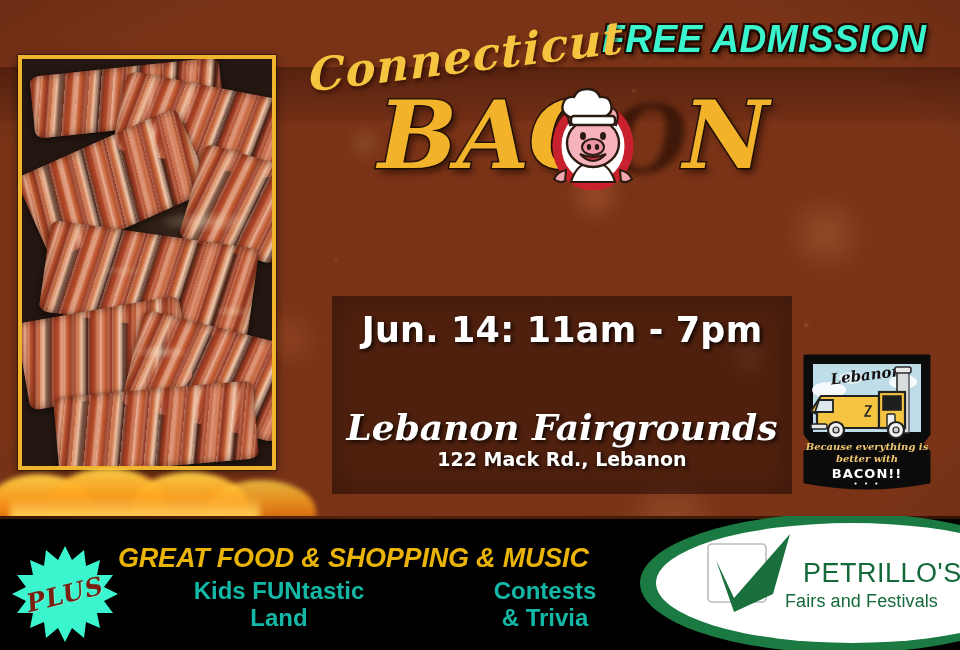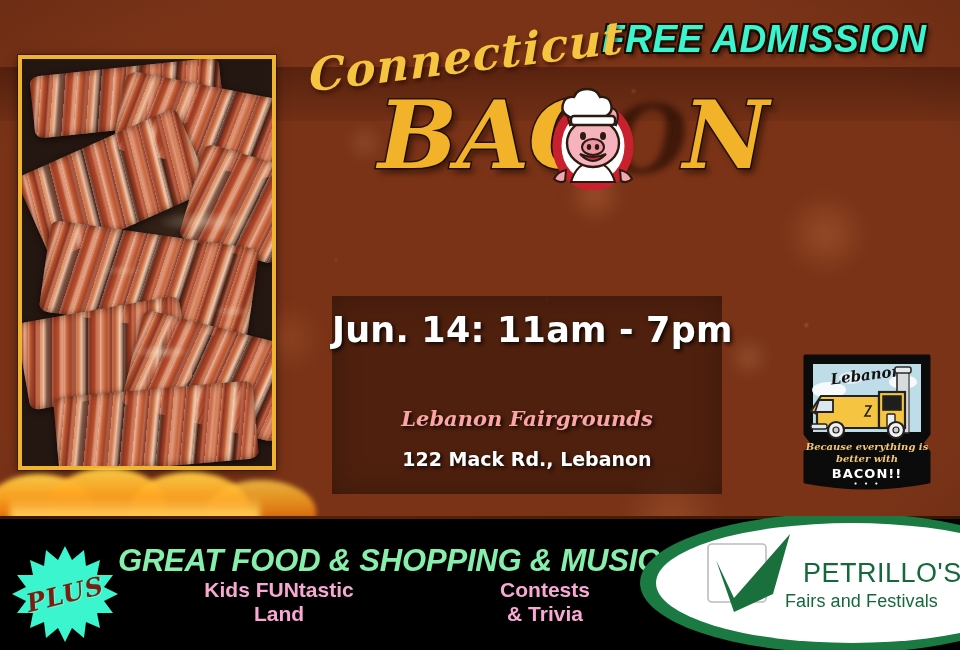--- a/index.html
+++ b/index.html
@@ -201,41 +201,41 @@
 
   
   .pig-logo {
     position: absolute; left: 540px; top: 78px;
     width: 106px; height: 112px;
   }
 
   
   .info-panel {
     position: absolute; left: 332px; top: 296px;
-    width: 390px; height: 198px;
+    width: 460px; height: 198px;
     background: rgba(28,10,4,.46);
     box-shadow: inset 0 0 30px rgba(0,0,0,.25);
   }
   .info-line {
     position: absolute; left: 0; width: 100%;
     text-align: center; white-space: nowrap;
   }
   .info-date {
     font-family: "DejaVu Sans", sans-serif;
     font-weight: 700; font-size: 35px; color: #FFFFFF;
     letter-spacing: .2px;
     text-shadow: 2px 2px 4px rgba(0,0,0,.85);
   }
   .d1 { top: 14px; }
   .d2 { top: 60px; }
   .info-venue {
     top: 110px;
     font-family: "DejaVu Serif", serif;
-    font-style: italic; font-weight: 700; font-size: 21px;
-    color: #fca5a5;
+    font-style: italic; font-weight: 700; font-size: 36px;
+    color: #ffffff;
     text-shadow: 2px 2px 4px rgba(0,0,0,.85);
   }
   .info-address {
     top: 152px;
     font-family: "DejaVu Sans", sans-serif;
     font-weight: 700; font-size: 19px; color: #FFFFFF;
     text-shadow: 2px 2px 4px rgba(0,0,0,.85);
   }
 
   
@@ -260,31 +260,31 @@
     color: #7A1E10;
     transform: rotate(-14deg);
     text-shadow: 1px 1px 0 rgba(255,255,255,.25);
     letter-spacing: 1px;
   }
 
   .great-food {
     position: absolute; left: 118px; top: 27px;
     font-family: "Liberation Sans", sans-serif;
     font-weight: 700; font-style: italic;
-    font-size: 31px; letter-spacing: -.2px;
-    color: #86efac;
+    font-size: 27px; letter-spacing: -.2px;
+    color: #eab308;
     white-space: nowrap;
     text-shadow: 2px 2px 3px rgba(0,0,0,.9);
   }
 
   .sub-item {
     position: absolute;
     font-family: "Liberation Sans", sans-serif;
-    font-weight: 700; font-size: 21px; line-height: 1.12;
-    color: #f9a8d4; text-align: center;
+    font-weight: 700; font-size: 24px; line-height: 1.12;
+    color: #14b8a6; text-align: center;
     text-shadow: 2px 2px 3px rgba(0,0,0,.9);
     white-space: pre-line;
   }
   .kids { left: 134px; top: 62px; width: 290px; }
   .contests { left: 430px; top: 62px; width: 230px; }
 
   
   .petrillo { position: absolute; right: 0; top: 516px; width: 330px; height: 134px; }
 
   .p-wordmark {

